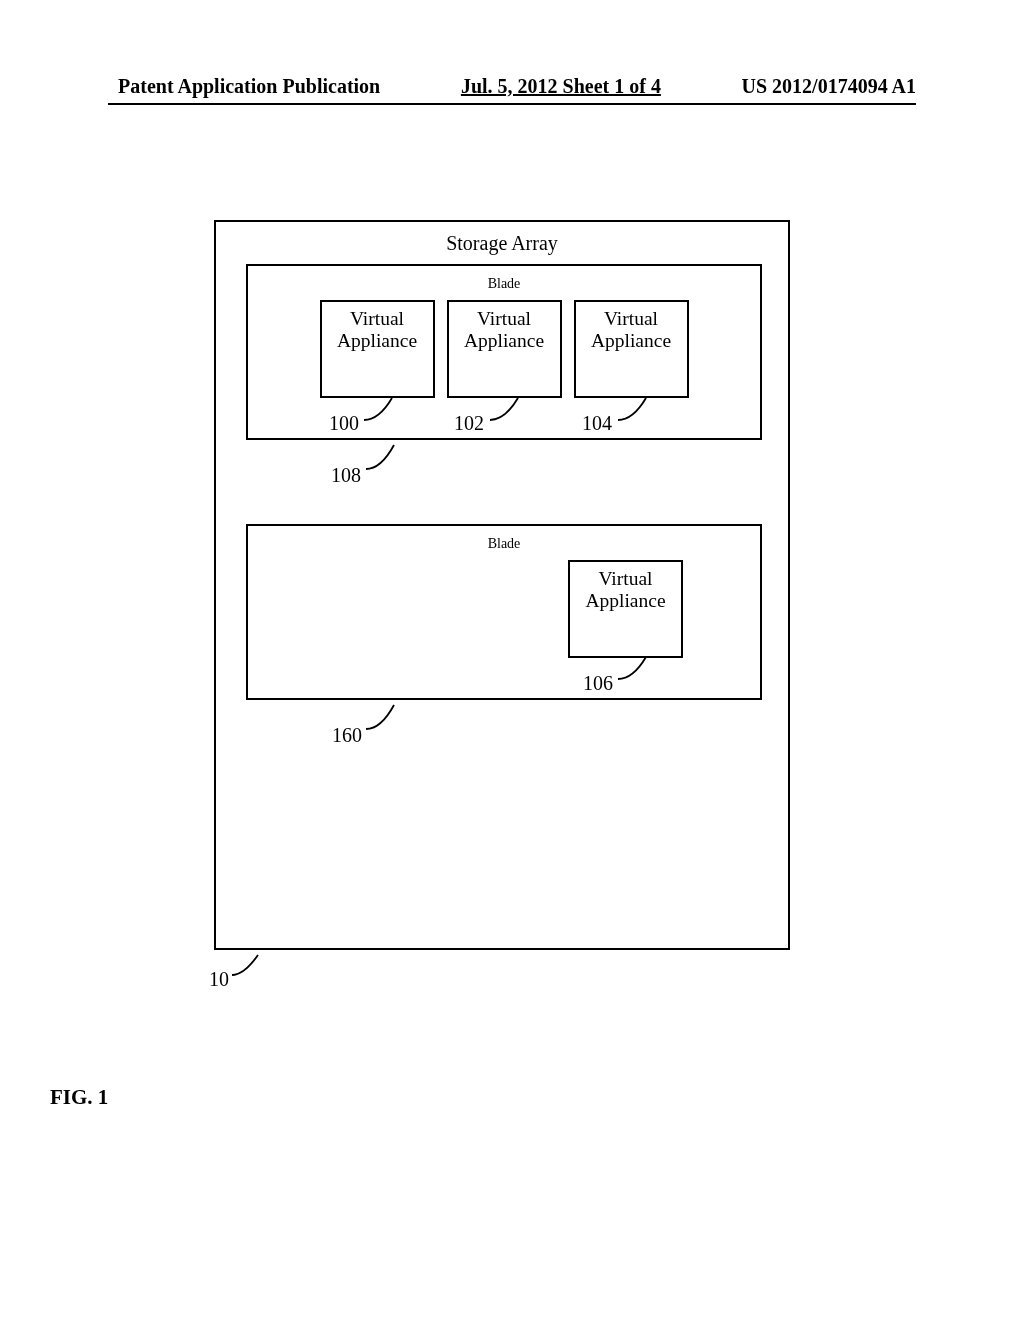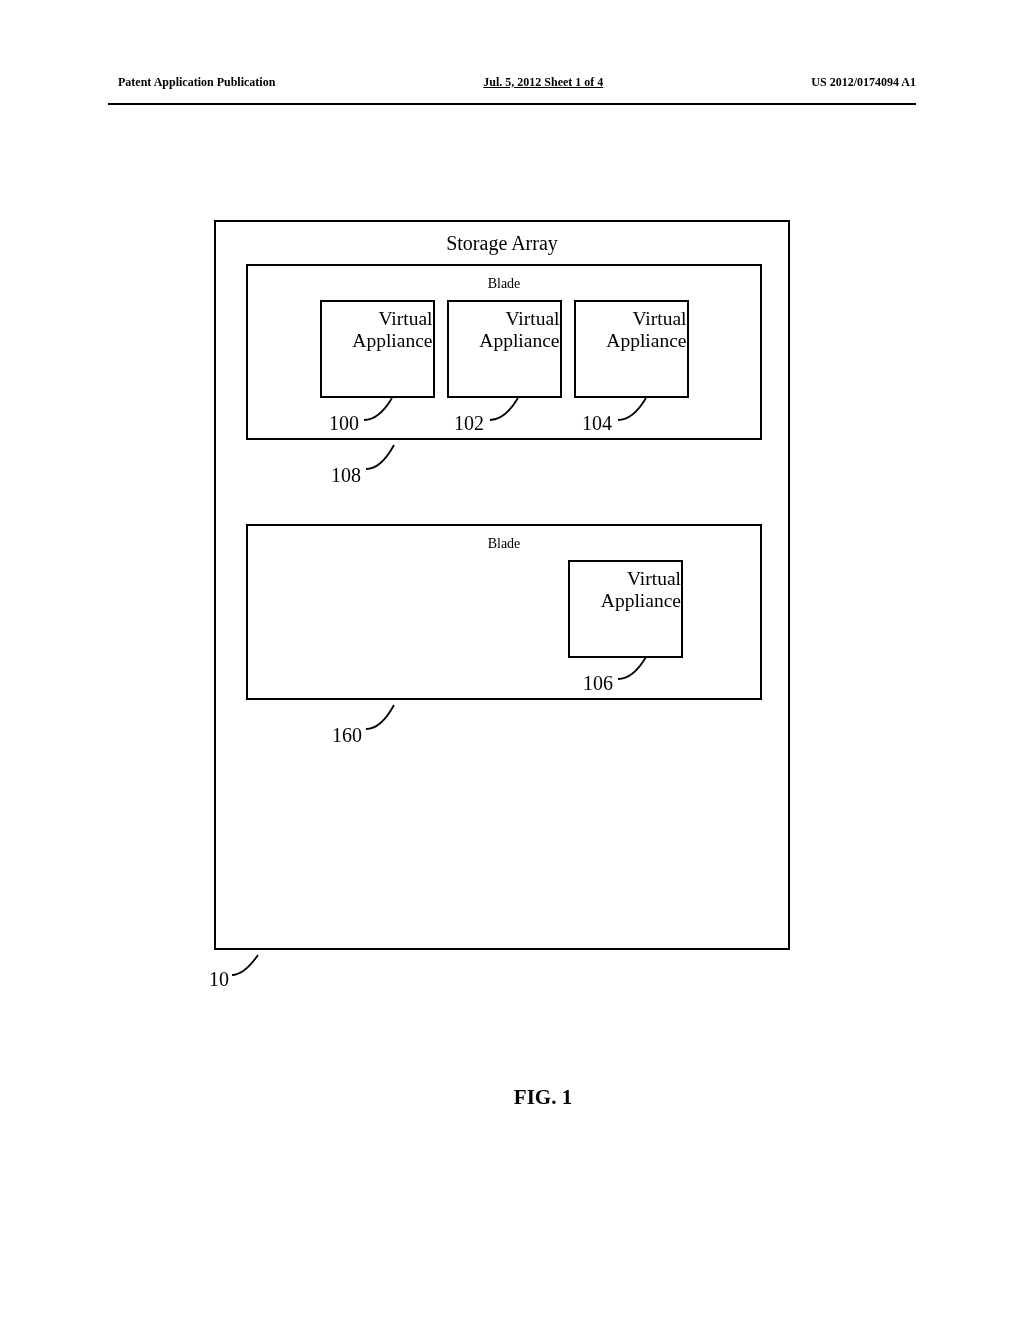--- a/index.html
+++ b/index.html
@@ -15,21 +15,21 @@
       position: relative;
     }
     .header {
       position: absolute;
       top: 75px;
       left: 0;
       right: 0;
       padding: 0 108px 0 118px;
       display: flex;
       justify-content: space-between;
-      font-size: 12px;
+      font-size: 20px;
     }
     .header-left {
       font-weight: bold;
     }
     .header-center {
       font-weight: bold;
       text-decoration: underline;
     }
     .header-right {
       font-weight: bold;
@@ -83,21 +83,21 @@
     .va-row {
       display: flex;
       justify-content: center;
       gap: 12px;
       margin-top: 8px;
     }
     .va {
       border: 2px solid #000;
       width: 115px;
       height: 98px;
-      text-align: right;
+      text-align: center;
       font-size: 19.5px;
       padding-top: 6px;
     }
     .blade2 .va-row {
       justify-content: flex-start;
       padding-left: 320px;
     }
     .ref-label {
       position: absolute;
       font-size: 20px;
@@ -105,23 +105,22 @@
     }
     .lead-line {
       position: absolute;
     }
     .lead-line svg {
       display: block;
     }
     .figure-label {
       position: absolute;
       top: 1085px;
-      left: 16px;
+      left: 4px;
       right: 0;
-      text-align: center;
       font-weight: bold;
       font-size: 21px;
       padding-left: 46px;
     }
   </style>
 </head>
 <body>
 
 <div class="header">
   <span class="header-left">Patent Application Publication</span>

